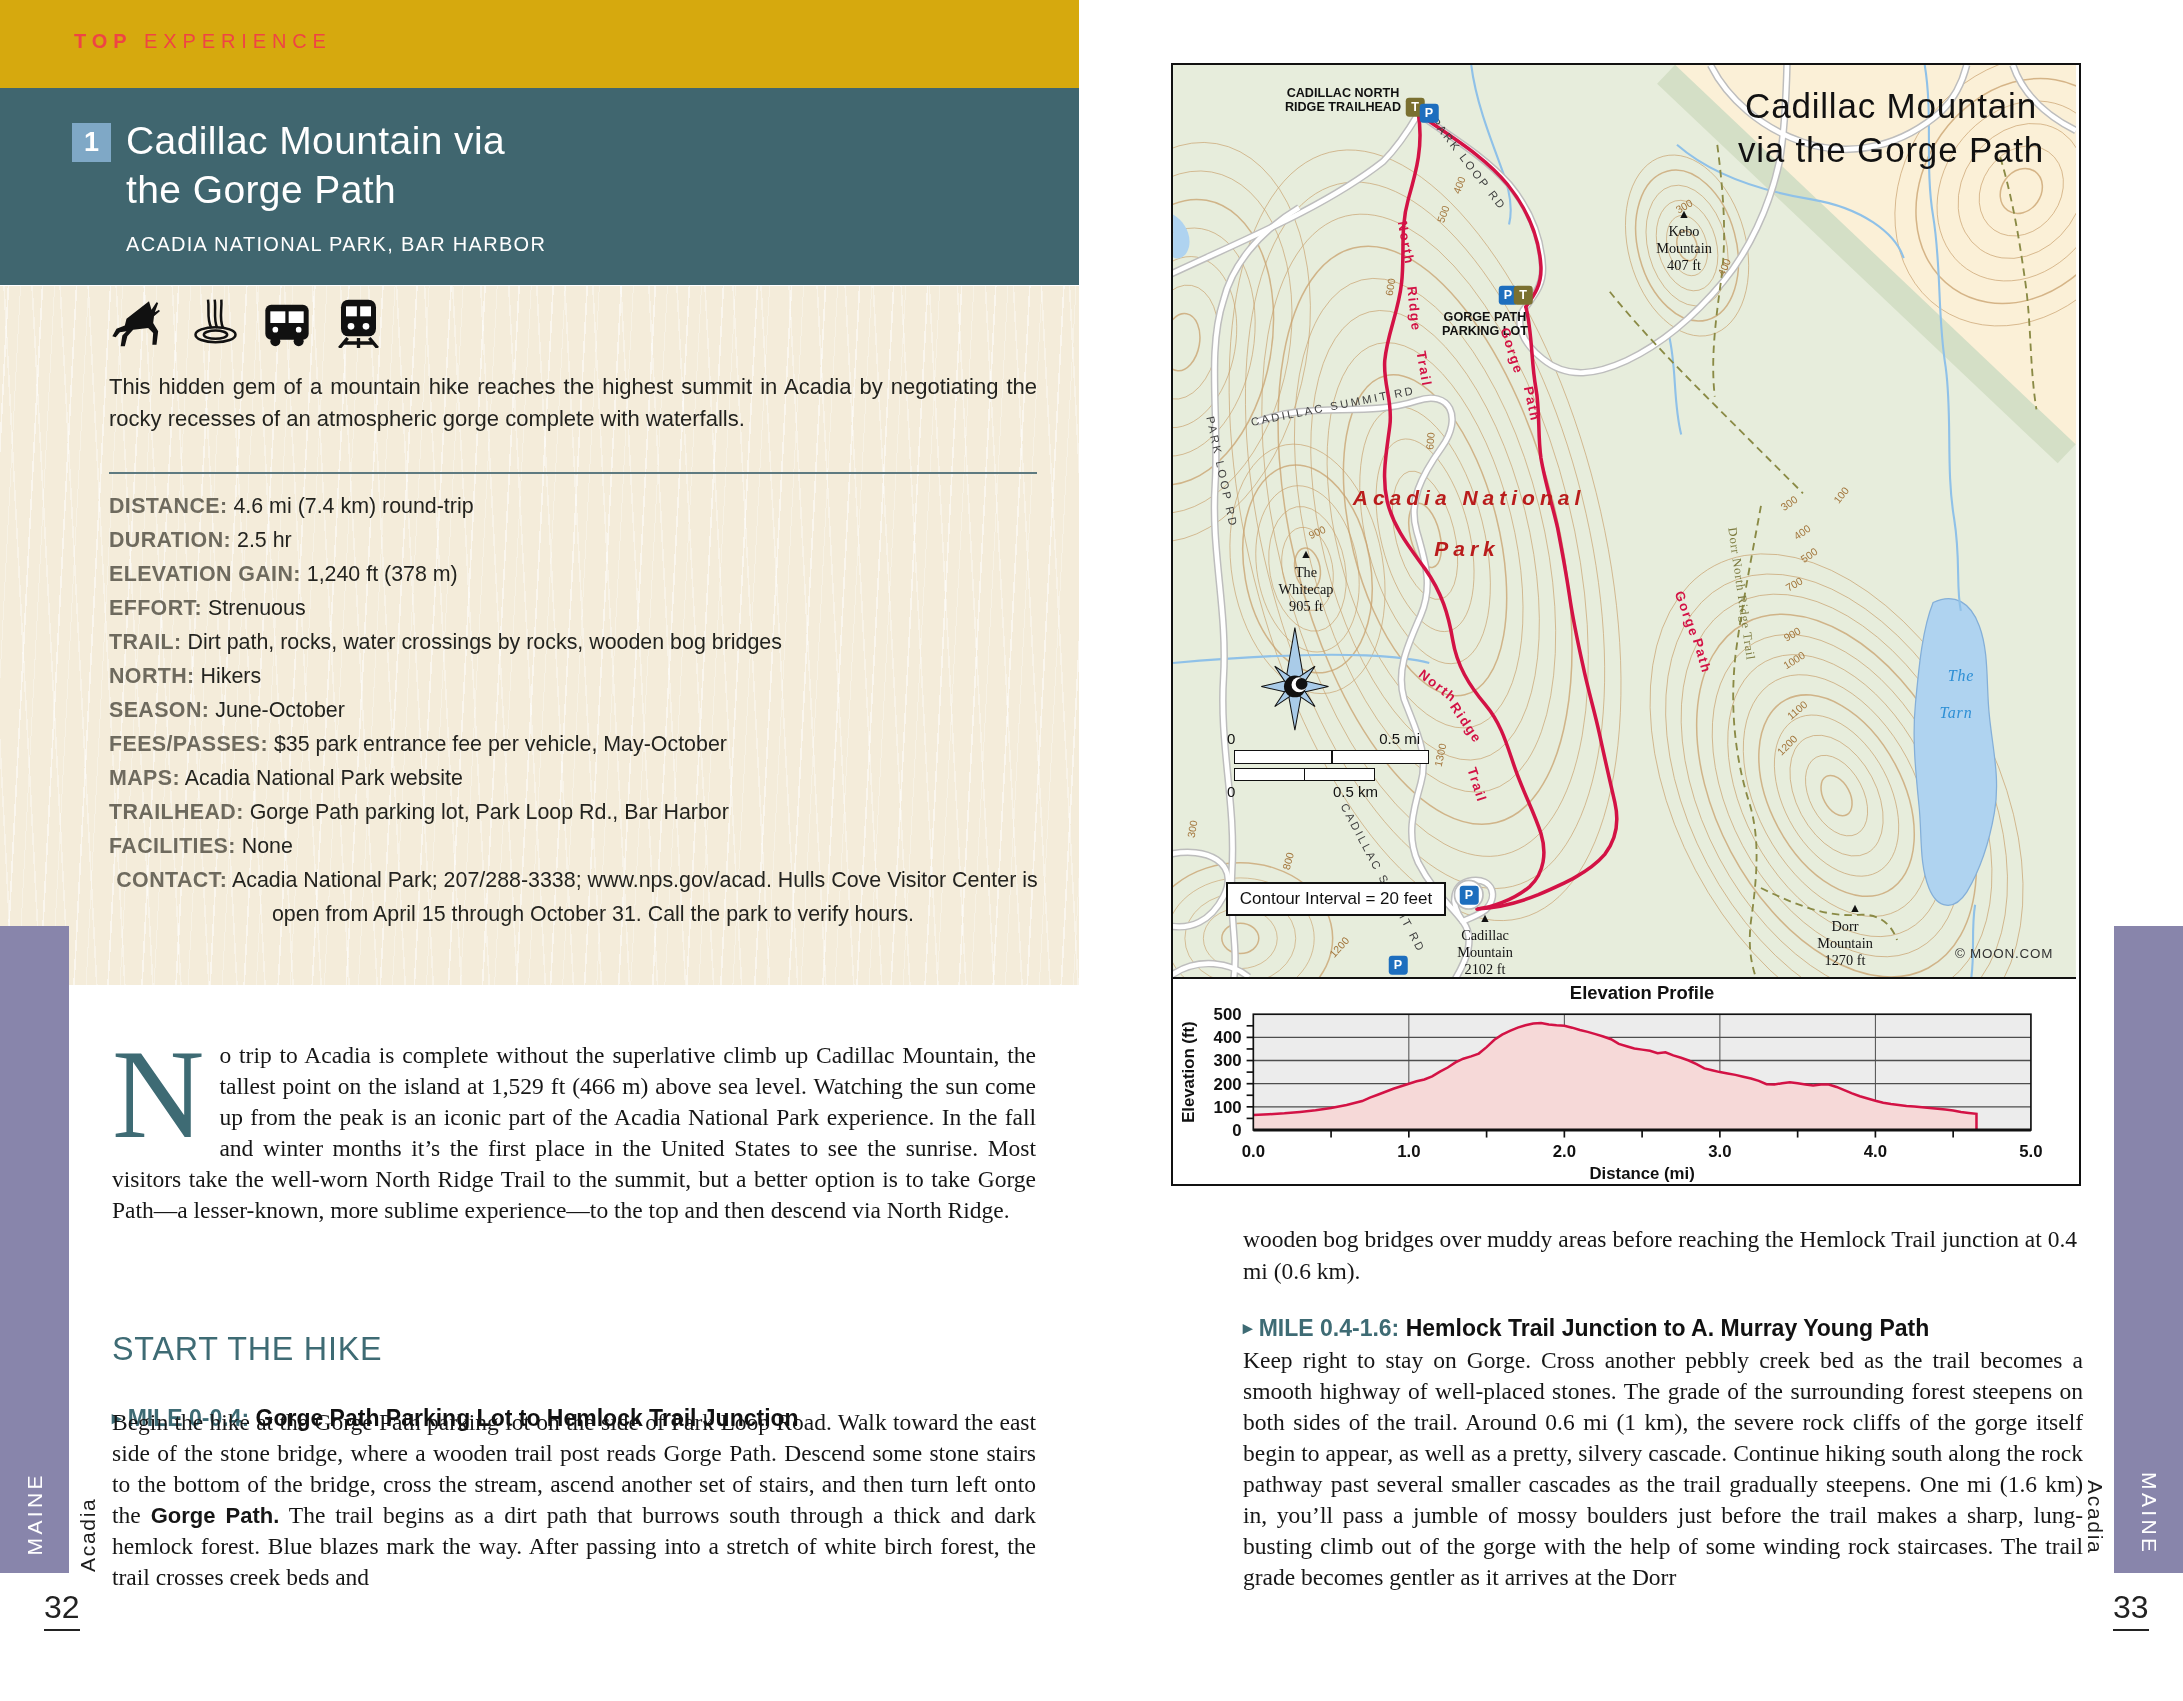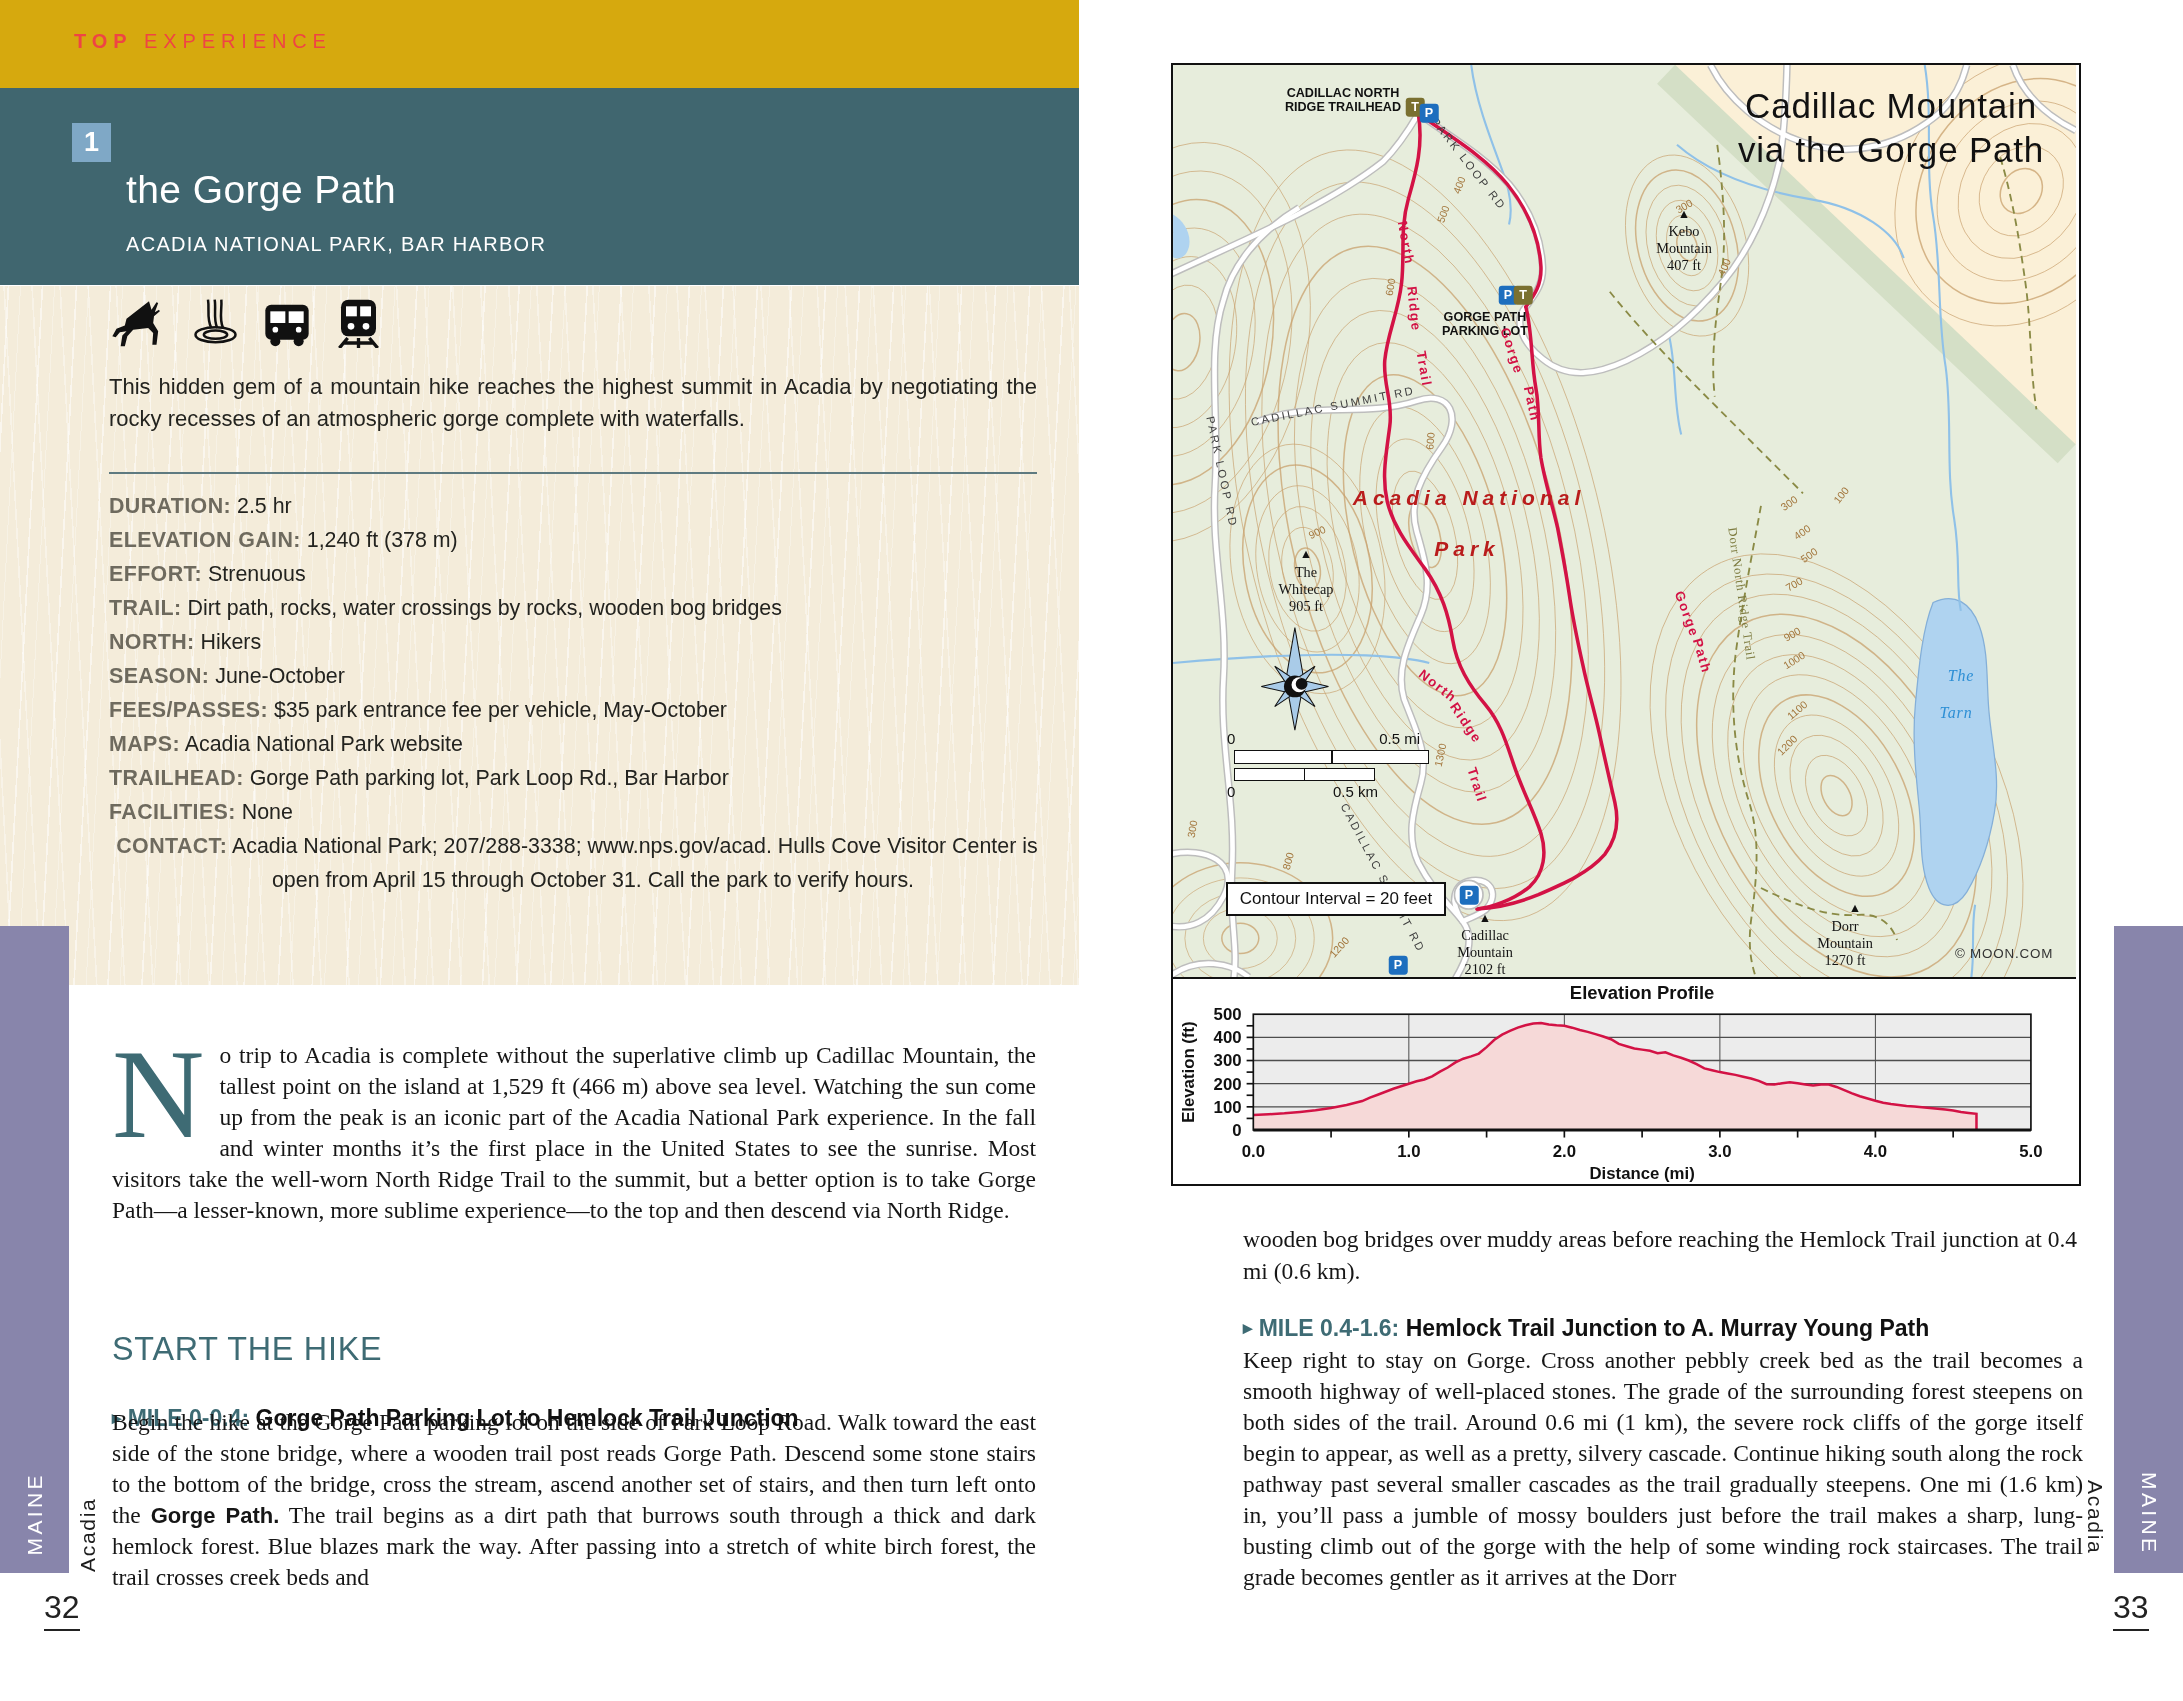--- a/index.html
+++ b/index.html
@@ -91,21 +91,21 @@
 </head>
 <body>
 
 <div id="canvas">
 
   <div class="abs" id="gold-band"></div>
   <div class="abs" id="top-exp"><b>TOP</b>&nbsp;<span>EXPERIENCE</span></div>
 
   <div class="abs" id="teal-band"></div>
   <div class="abs" id="num-badge">1</div>
-  <div class="abs" id="hike-title"><br><span>the Gorge Path</span></div>
+  <div class="abs" id="hike-title"><span>Cadillac Mountain via</span><br><span>the Gorge Path</span></div>
   <div class="abs" id="hike-sub">ACADIA NATIONAL PARK, BAR HARBOR</div>
 
   <div class="abs wood" id="cream-panel"></div>
 
   <div class="abs" id="icon-row">
     <svg width="60" height="50" viewBox="0 0 72 60">
       <path fill="#111" d="M48 4 l3 10 6-9 2 1 -4 11 5-3 1 2 -7 6 -1 8 6 10 -2 16 -5 0 1-14 -6-6 -18 2 -7 8 -3 12 -5 0 2-13 5-5 -8 1 -5 6 -4-1 5-9 10-4 2-8 z"></path>
     </svg>
     <svg width="49" height="50" viewBox="0 0 58 60">
       <g stroke="#111" stroke-width="3" fill="none">
@@ -132,20 +132,21 @@
       <circle cx="20" cy="34" r="4" fill="#fff"></circle>
         <circle cx="38" cy="34" r="4" fill="#fff"></circle>
       <path d="M16 48 L6 60 M42 48 L52 60 M29 48 L29 60 M12 54 L46 54" stroke="#111" stroke-width="4"></path>
     </svg>
   </div>
 
   <div class="abs" id="intro">This hidden gem of a mountain hike reaches the highest summit in Acadia by negotiating the rocky recesses of an atmospheric gorge complete with waterfalls.</div>
   <div class="abs" id="divider"></div>
 
   <div class="abs" id="stats">
+      <div><span class="lbl">DISTANCE:</span> <span class="val">4.6 mi (7.4 km) round-trip</span></div>
       <div><span class="lbl">DURATION:</span> <span class="val">2.5 hr</span></div>
       <div><span class="lbl">ELEVATION GAIN:</span> <span class="val">1,240 ft (378 m)</span></div>
       <div><span class="lbl">EFFORT:</span> <span class="val">Strenuous</span></div>
       <div><span class="lbl">TRAIL:</span> <span class="val">Dirt path, rocks, water crossings by rocks, wooden bog bridges</span></div>
       <div><span class="lbl">NORTH:</span> <span class="val">Hikers</span></div>
       <div><span class="lbl">SEASON:</span> <span class="val">June-October</span></div>
       <div><span class="lbl">FEES/PASSES:</span> <span class="val">$35 park entrance fee per vehicle, May-October</span></div>
       <div><span class="lbl">MAPS:</span> <span class="val">Acadia National Park website</span></div>
       <div><span class="lbl">TRAILHEAD:</span> <span class="val">Gorge Path parking lot, Park Loop Rd., Bar Harbor</span></div>
       <div><span class="lbl">FACILITIES:</span> <span class="val">None</span></div>

